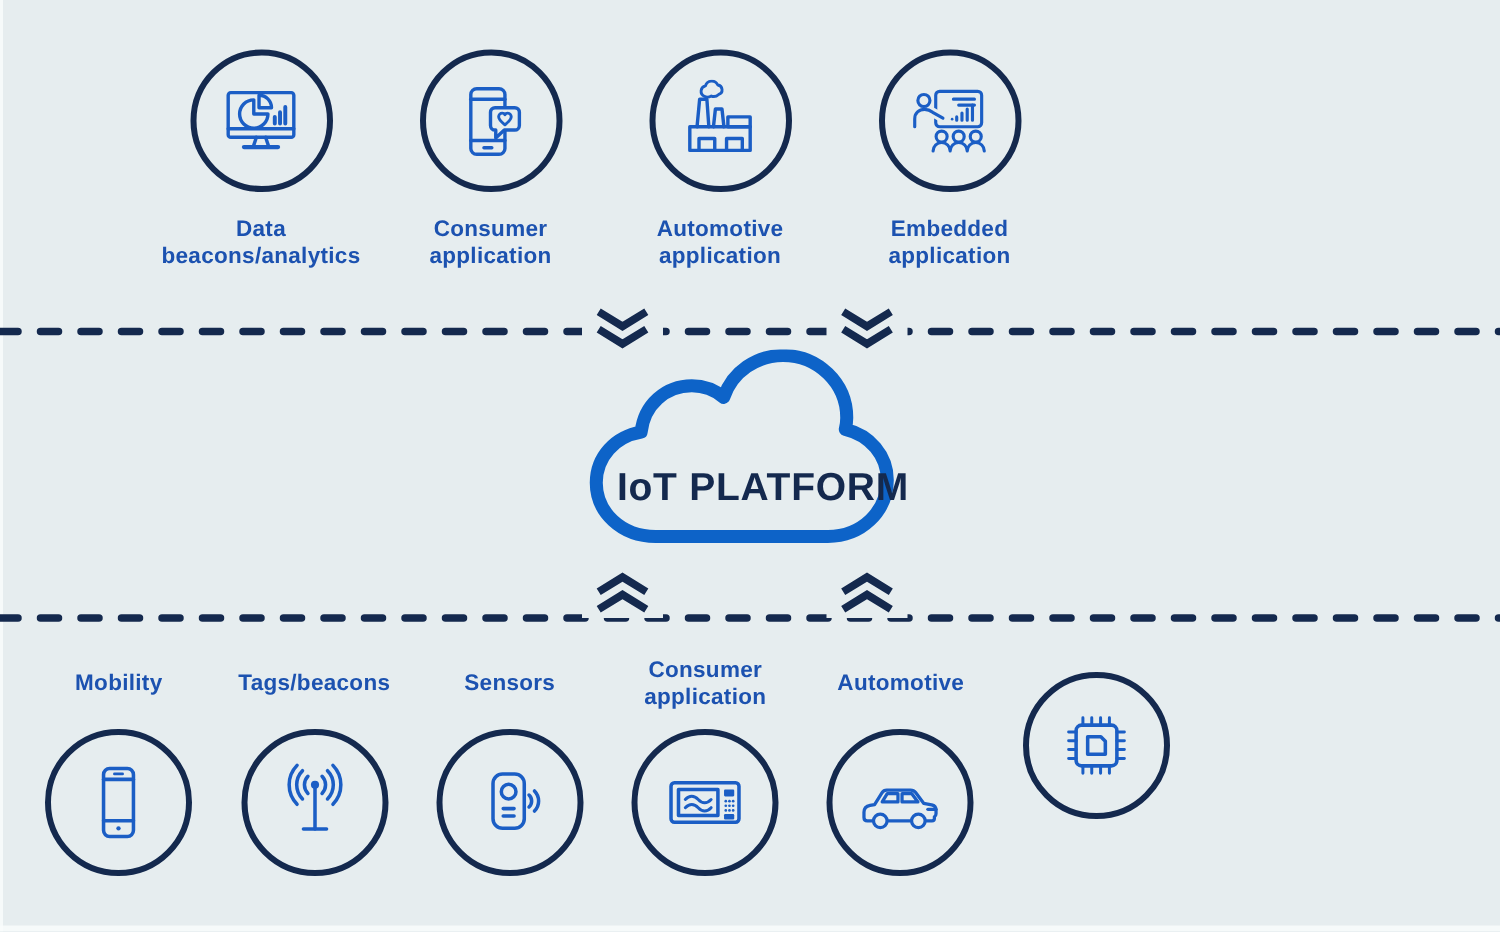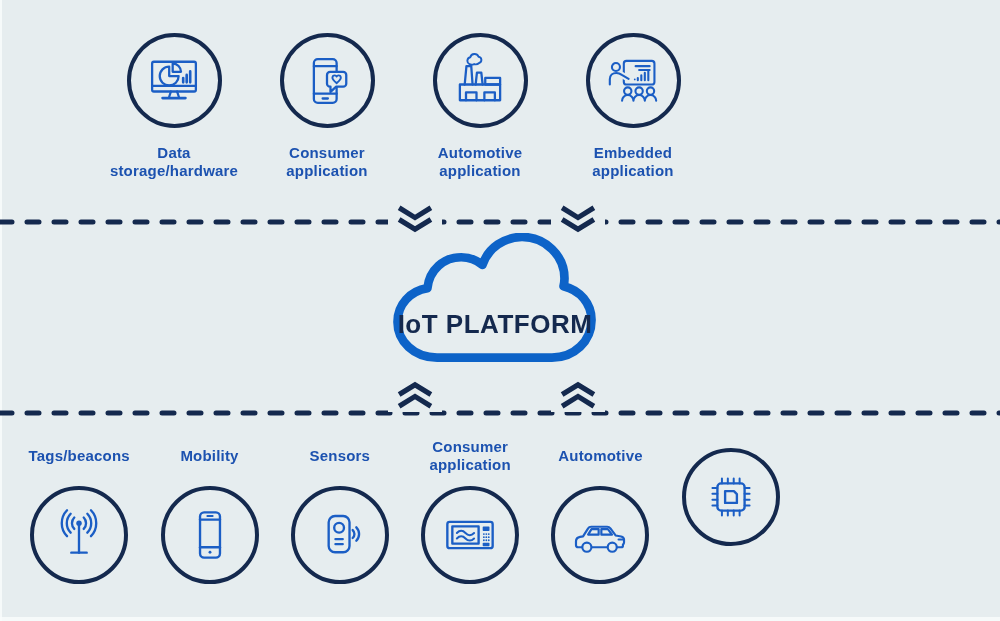--- a/index.html
+++ b/index.html
@@ -37,21 +37,21 @@
   .dash-line-bottom{top:402px;}
 
   .chev{position:absolute;width:54px;height:36px;background:var(--bg);display:flex;justify-content:center;color:var(--navy);}
   .chev svg{display:block;}
   .chev-down{top:202px;}.chev-down svg{margin-top:3px;}
   .chev-up{top:376px;}.chev-up svg{margin-top:5px;transform:rotate(180deg);}
   .chev-1{left:388px;}.chev-2{left:551px;}
 
   .cloud{position:absolute;left:384px;top:233px;width:222px;height:145px;}
   .cloud svg{display:block;stroke:var(--cloud_blue);}
-  .cloud-label{position:absolute;left:0;top:76px;width:100%;text-align:center;
+  .cloud-label{position:absolute;left:0;top:76px;width:100%;text-align:right;
     color:var(--navy);font-weight:bold;font-size:26px;letter-spacing:.5px;}
 </style>
 </head>
 <body>
 
 <div class="page">
 
   <div class="edge-left"></div>
   <div class="edge-bottom"></div>
 
@@ -66,21 +66,21 @@
             <path d="M28.5 44 L26.5 50 M35.5 44 L37.5 50"></path>
             <path d="M19 51.5 H45" stroke-width="3.2"></path>
             <path d="M26.5 15.5 A10.8 10.8 0 1 0 37.3 26.3 L26.5 26.3 Z"></path>
             <path d="M30.5 12 A9.5 9.5 0 0 1 40 21.5 L30.5 21.5 Z"></path>
             <path d="M42.5 33.5 V28.5 M46.5 33.5 V25 M50.5 33.5 V21" stroke-width="3"></path>
           </svg>
         </span>
       </div>
       <div class="label">
         <span>Data</span>
-        <span>storage/hardware</span>
+        <span>beacons/analytics</span>
       </div>
     </div>
 
     <div class="cell top-cell">
       <div class="circle">
         <span class="icon">
           <svg width="56" height="56" viewBox="0 0 64 64" fill="none" stroke="currentColor" stroke-width="2.6" stroke-linecap="round" stroke-linejoin="round">
             <rect x="17" y="7" width="26" height="50" rx="4.5"></rect>
             <line x1="17" y1="15" x2="43" y2="15"></line>
             <line x1="17" y1="46.5" x2="43" y2="46.5"></line>
@@ -180,49 +180,49 @@
     <svg width="222" height="145" viewBox="0 0 230 150" fill="none" stroke-width="9" stroke-linecap="round" stroke-linejoin="round">
       <path d="M55 129 C31 129 14 112 14 92 C14 74 27 60 45 57 C47 38 62 25 80 25 C88 25 96 28 102 33 C108 15 125 4 143 4 C167 4 187 23 187 47 C187 50 186.6 52.5 186 55 C203 59 215 73 215 90 C215 112 197 129 174 129 Z"></path>
     </svg>
     <div class="cloud-label">IoT PLATFORM</div>
   </div>
 
   <div class="row bottom-row">
 
     <div class="cell bottom-cell">
       <div class="label">
+        <span>Mobility</span>
+        <span></span>
+      </div>
+      <div class="circle">
+        <span class="icon">
+          <svg width="58" height="58" viewBox="0 0 64 64" fill="none" stroke="currentColor" stroke-width="2.6" stroke-linecap="round" stroke-linejoin="round">
+            <rect x="21" y="7" width="22" height="50" rx="4.5"></rect>
+            <line x1="21" y1="15" x2="43" y2="15"></line>
+            <line x1="21" y1="45.5" x2="43" y2="45.5"></line>
+            <line x1="29" y1="11" x2="35" y2="11" stroke-width="2"></line>
+            <circle cx="32" cy="51" r="1.6" fill="currentColor" stroke="none"></circle>
+          </svg>
+        </span>
+      </div>
+    </div>
+
+    <div class="cell bottom-cell">
+      <div class="label">
         <span>Tags/beacons</span>
         <span></span>
       </div>
       <div class="circle">
         <span class="icon">
           <svg width="58" height="58" viewBox="0 0 64 64" fill="none" stroke="currentColor" stroke-width="2.6" stroke-linecap="round" stroke-linejoin="round">
             <line x1="32" y1="20" x2="32" y2="51.5"></line>
             <circle cx="32" cy="19" r="3" fill="currentColor" stroke="none"></circle>
             <line x1="23.5" y1="51.5" x2="40.5" y2="51.5"></line>
             <path d="M26.8 12.7 A9 9 0 0 0 26.8 25.3 M22.8 8.6 A14.8 14.8 0 0 0 22.8 29.4 M18.8 4.7 A20.5 20.5 0 0 0 18.8 33.3"></path>
             <path d="M37.2 12.7 A9 9 0 0 1 37.2 25.3 M41.2 8.6 A14.8 14.8 0 0 1 41.2 29.4 M45.2 4.7 A20.5 20.5 0 0 1 45.2 33.3"></path>
-          </svg>
-        </span>
-      </div>
-    </div>
-
-    <div class="cell bottom-cell">
-      <div class="label">
-        <span>Mobility</span>
-        <span></span>
-      </div>
-      <div class="circle">
-        <span class="icon">
-          <svg width="58" height="58" viewBox="0 0 64 64" fill="none" stroke="currentColor" stroke-width="2.6" stroke-linecap="round" stroke-linejoin="round">
-            <rect x="21" y="7" width="22" height="50" rx="4.5"></rect>
-            <line x1="21" y1="15" x2="43" y2="15"></line>
-            <line x1="21" y1="45.5" x2="43" y2="45.5"></line>
-            <line x1="29" y1="11" x2="35" y2="11" stroke-width="2"></line>
-            <circle cx="32" cy="51" r="1.6" fill="currentColor" stroke="none"></circle>
           </svg>
         </span>
       </div>
     </div>
 
     <div class="cell bottom-cell">
       <div class="label">
         <span>Sensors</span>
         <span></span>
       </div>

